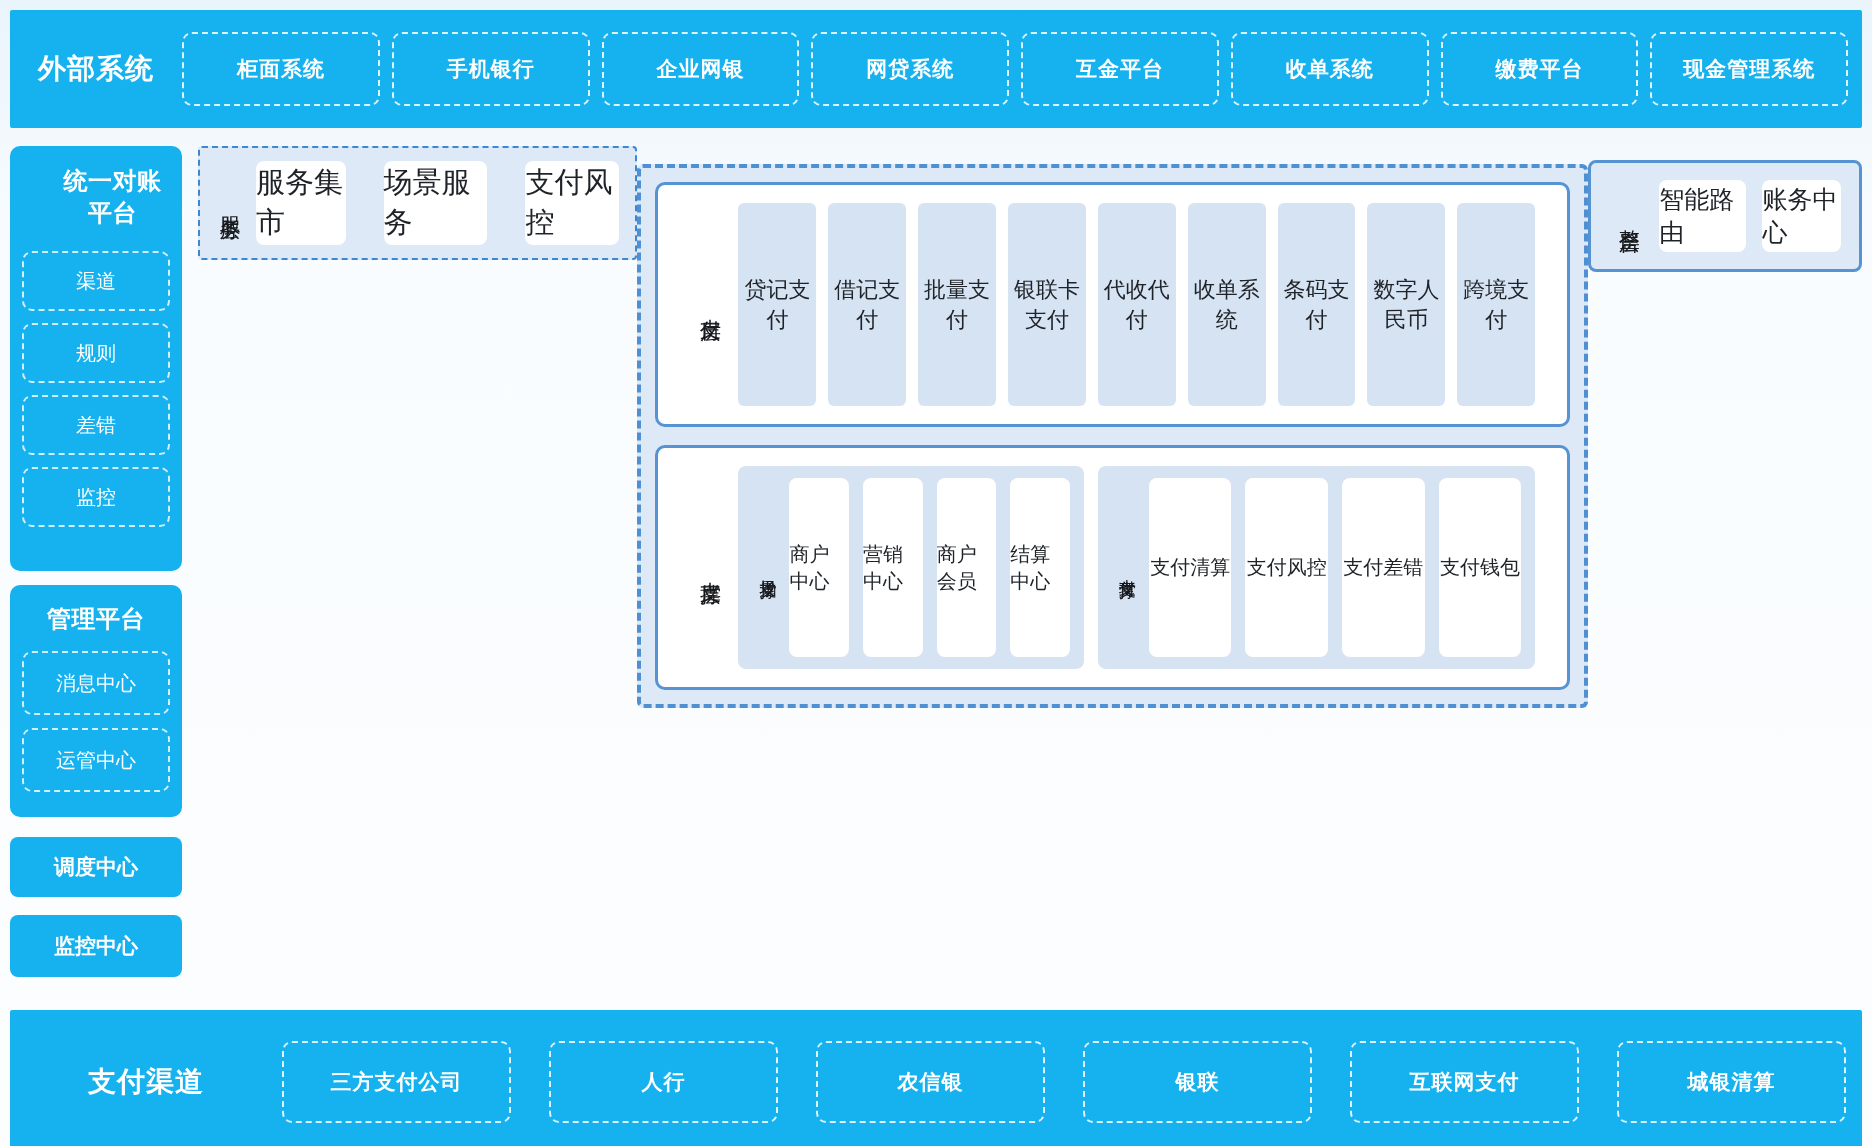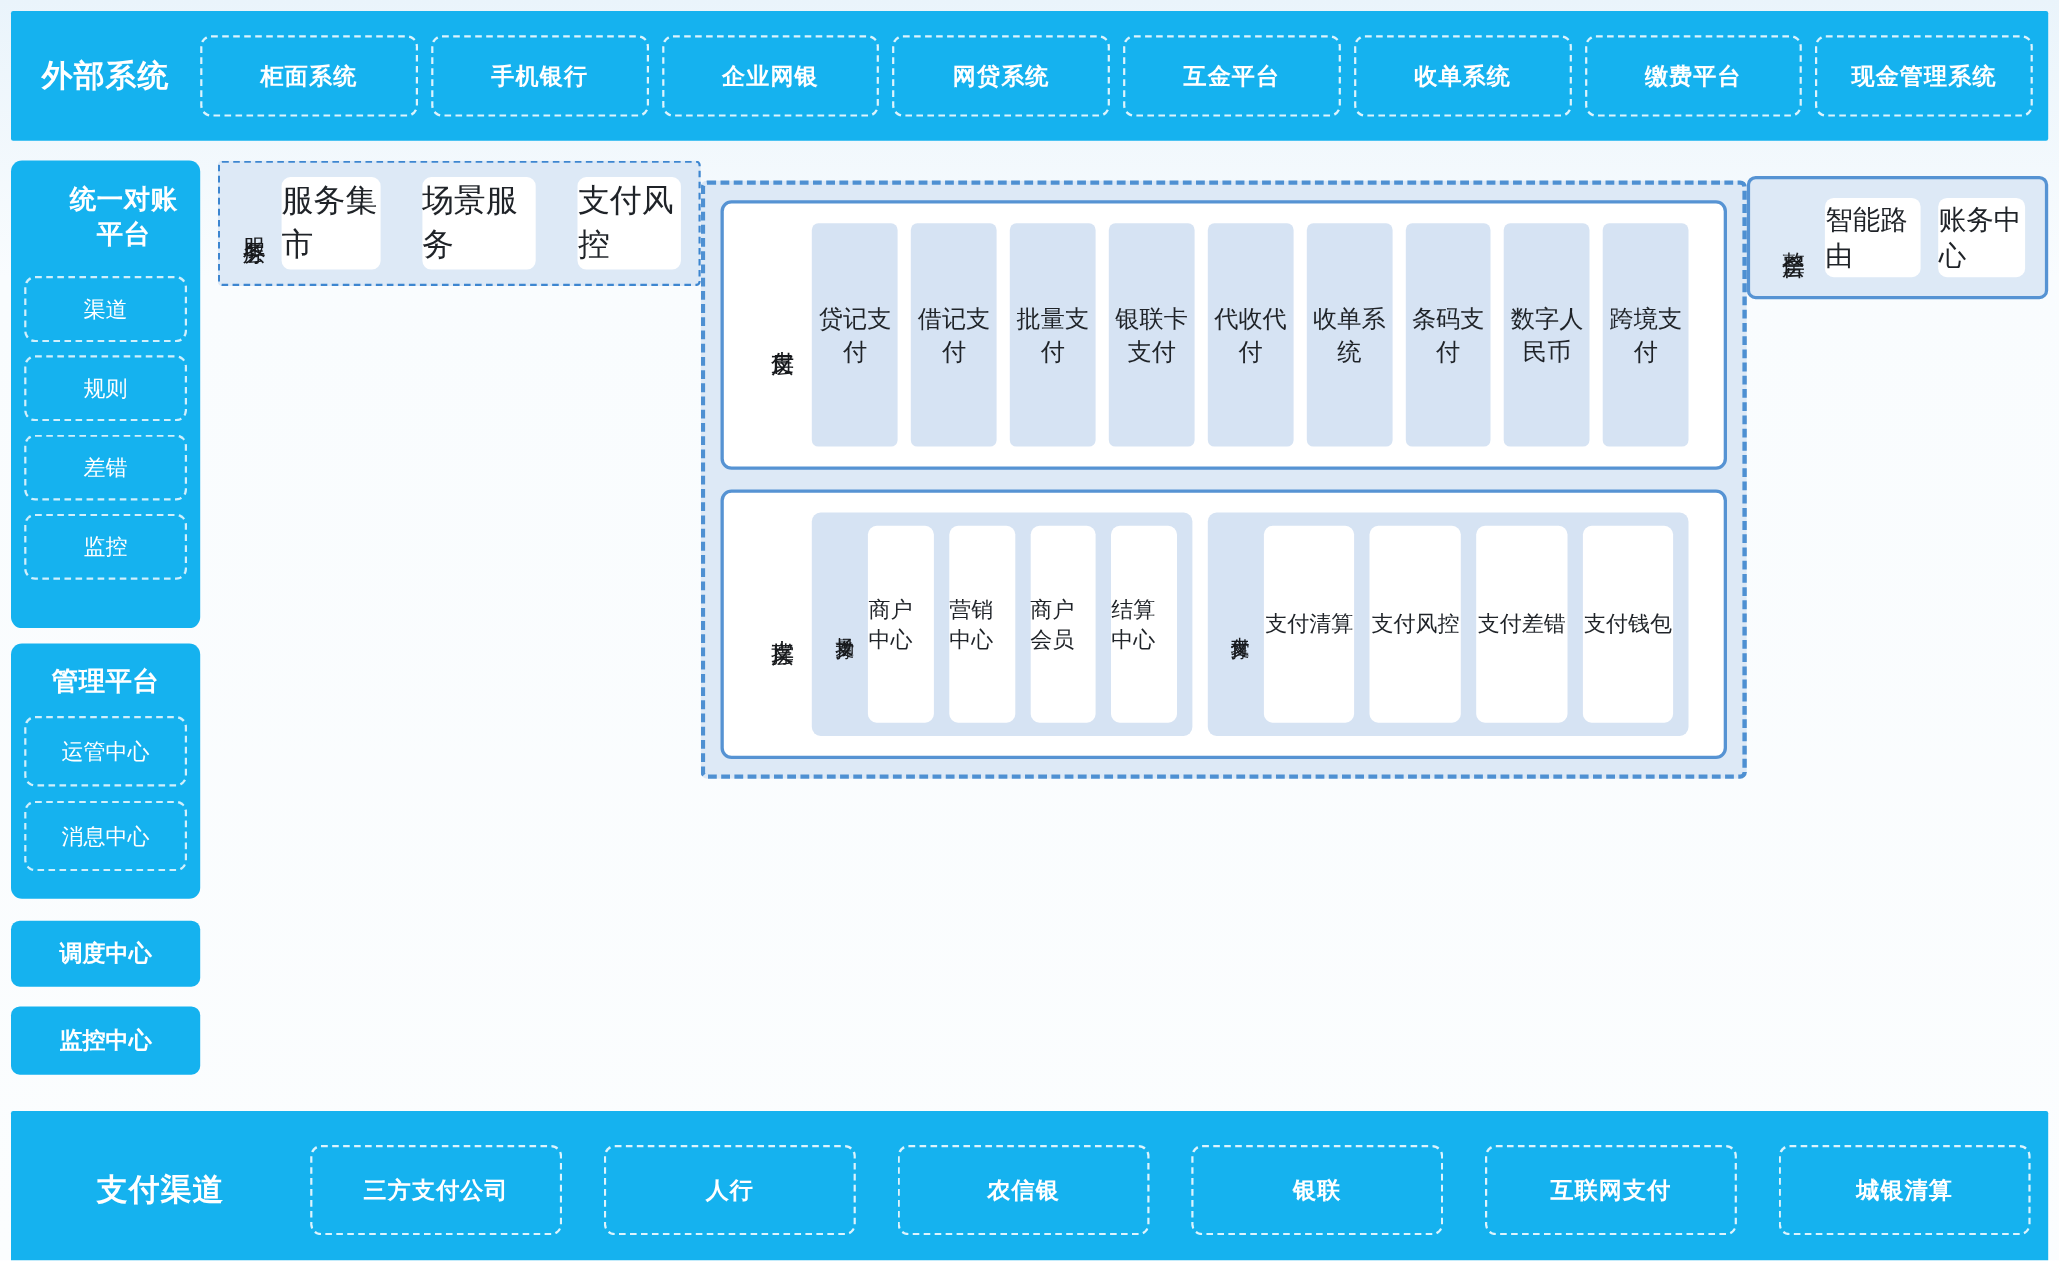--- a/index.html
+++ b/index.html
@@ -119,22 +119,22 @@
     <div class="sidebar">
       <div class="sideblock sb1">
         <div class="sb-title">统一对账平台</div>
         <div class="sb-item">渠道</div>
         <div class="sb-item">规则</div>
         <div class="sb-item">差错</div>
         <div class="sb-item">监控</div>
       </div>
       <div class="sideblock sb2">
         <div class="sb-title">管理平台</div>
+        <div class="sb-item">消息中心</div>
         <div class="sb-item">运管中心</div>
-        <div class="sb-item">消息中心</div>
       </div>
       <div class="solidblock sb3">调度中心</div>
       <div class="solidblock sb4">监控中心</div>
     </div>
 
     <div class="main">
 
       <div class="service-panel">
         <div class="vlabel">服务层</div>
         <div class="service-boxes">

